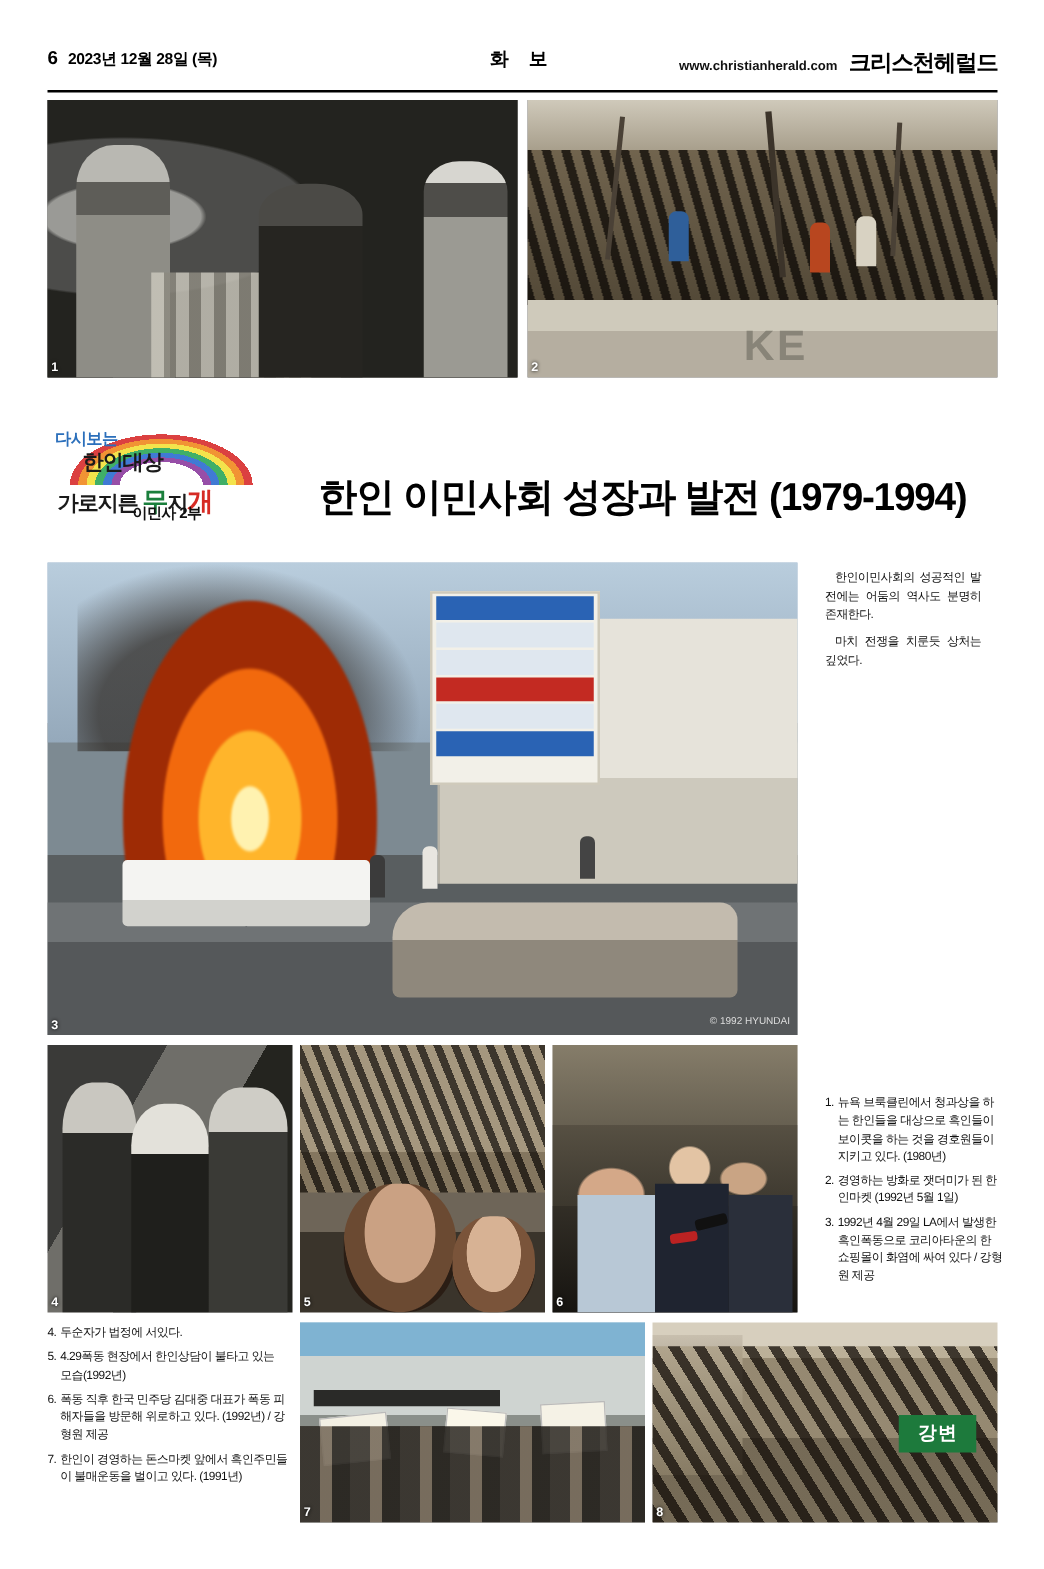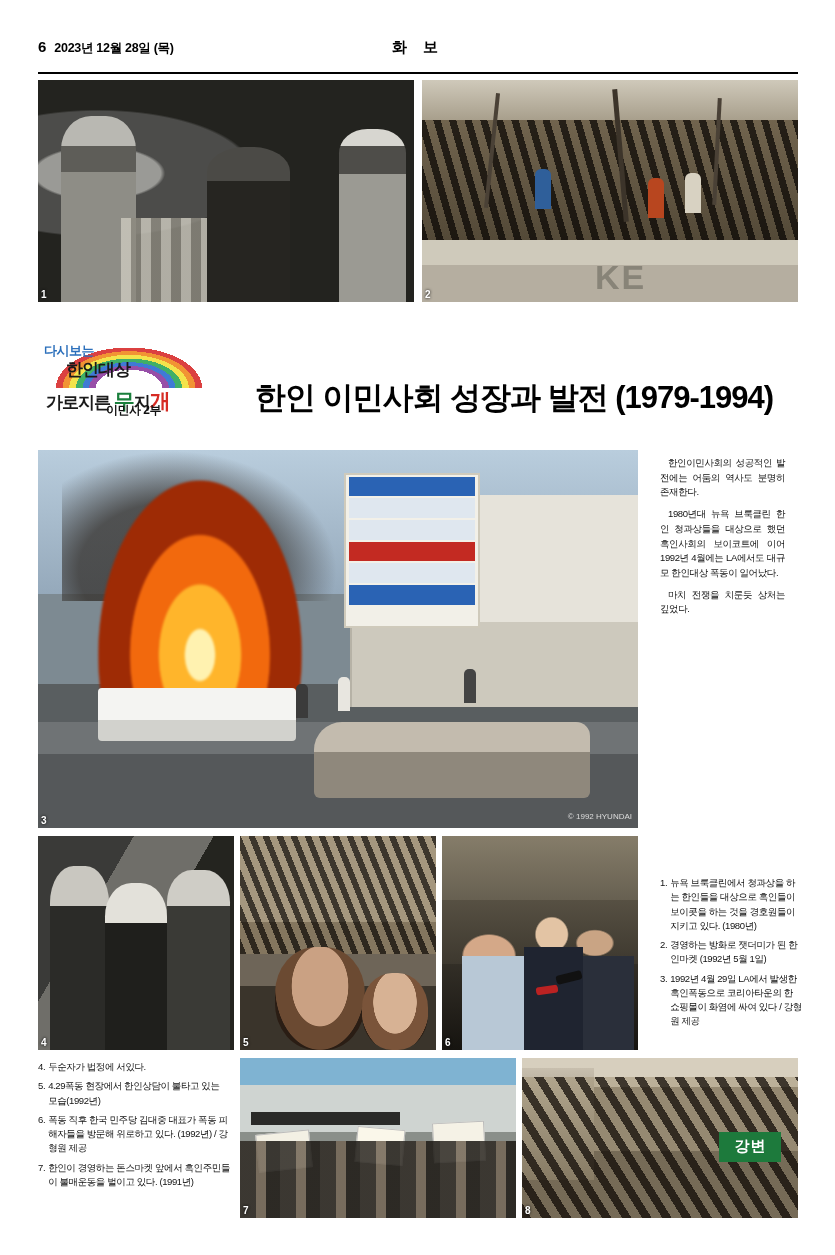--- a/index.html
+++ b/index.html
@@ -369,20 +369,24 @@
 </style>
 </head>
 <body>
 
 <div class="masthead">
   <div class="mast-left">
     <span class="page-num">6</span>
     <span class="mast-date">2023년 12월 28일 (목)</span>
   </div>
   <div class="mast-center">화 보</div>
+  <div class="mast-right">
+    <span class="mast-url">www.christianherald.com</span>
+    <span class="mast-brand">크리스천헤럴드</span>
+  </div>
 </div>
 
 <div class="photo" id="photo1">
   <div class="f1"></div>
   <div class="boxes"></div>
   <div class="f2"></div>
   <div class="f3"></div>
   <span class="num">1</span>
 </div>
 
@@ -431,21 +435,20 @@
   <div class="figure fg1"></div>
   <div class="figure fg2"></div>
   <div class="car"></div>
   <div class="figure fg3"></div>
   <span class="credit">© 1992 HYUNDAI</span>
   <span class="num">3</span>
 </div>
 
 <div class="body-col">
   <p>한인이민사회의 성공적인 발전에는 어둠의 역사도 분명히 존재한다.</p>
-  <p>1980년대 뉴욕 브룩클린 한인 청과상들을 대상으로 했던 흑인사회의 보이코트에 이어 1992년 4월에는 LA에서도 대규모 한인대상 폭동이 일어났다.</p>
   <p>마치 전쟁을 치룬듯 상처는 깊었다.</p>
 </div>
 
 <div class="photo" id="photo4">
   <div class="h1"></div>
   <div class="h2"></div>
   <div class="h3"></div>
   <span class="num">4</span>
 </div>
 

